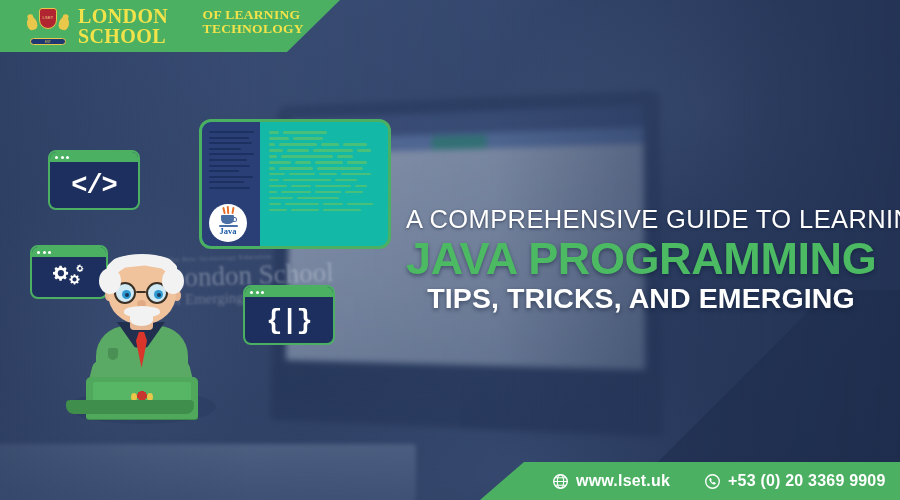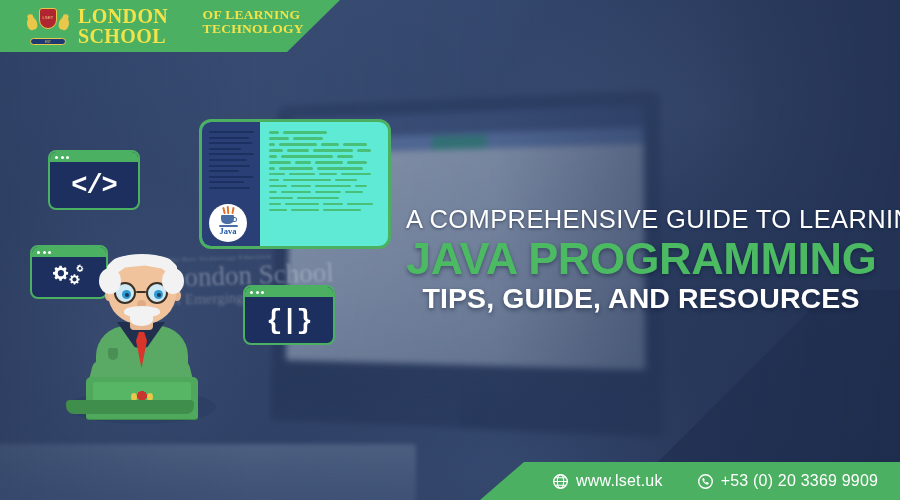--- a/index.html
+++ b/index.html
@@ -132,21 +132,21 @@
   
   .footer-band{
     position:absolute; right:0; bottom:0; height:38px; width:420px;
     background:#4cb063;
     clip-path:polygon(44px 0, 420px 0, 420px 38px, 0 38px);
     display:flex; align-items:center; gap:34px; padding-left:72px;
     z-index:6;
   }
   .foot-item{ display:flex; align-items:center; gap:7px; }
   .foot-label{
-    color:#ffffff; font-size:16px; font-weight:normal; letter-spacing:.2px;
+    color:#ffffff; font-size:16px; font-weight:bold; letter-spacing:.2px;
     white-space:nowrap;
   }
   .foot-ico{ width:17px; height:17px; flex:0 0 17px; }
 
   
   .card{
     position:absolute;
     background:#1d2f5e;
     border:2.5px solid #4cb063;
     border-radius:8px;
@@ -169,21 +169,21 @@
 
   #card-gear  { left:30px; top:245px; width:78px; height:54px; }
   #card-gear .card-body{ height:41px; }
 
   #card-brace { left:243px; top:285px; width:92px; height:60px; }
   #card-brace .card-body{ height:47px; font-size:27px; letter-spacing:-1px; }
 
   
   .editor{
     position:absolute; left:199px; top:119px; width:192px; height:130px;
-    background:#5eead4;
+    background:#14b8a6;
     border:3px solid #4cb063;
     border-radius:12px;
     z-index:5; overflow:hidden; display:flex;
   }
   .editor-side{
     width:58px; background:#2a3f75; padding:9px 6px 0 7px;
     display:flex; flex-direction:column; gap:3.6px; position:relative;
   }
   .editor-side .ln{ height:2px; background:#1d3062; border-radius:1px; }
   .java-badge{
@@ -584,21 +584,21 @@
     <div class="laptop-screen">
       <div class="laptop-logo"></div>
     </div>
   </div>
   <div class="laptop-base"></div>
 </div>
 
 <div class="headline">
   <div class="hl-1">A COMPREHENSIVE GUIDE TO LEARNING</div>
   <div class="hl-2">JAVA PROGRAMMING</div>
-  <div class="hl-3">TIPS, GUIDE, AND RESOURCES</div>
+  <div class="hl-3">TIPS, TRICKS, AND EMERGING</div>
 </div>
 
 <div class="footer-band">
   <div class="foot-item">
     <span class="foot-ico">
       <svg viewBox="0 0 20 20" width="17" height="17" aria-hidden="true">
         <circle cx="10" cy="10" r="8" fill="none" stroke="#ffffff" stroke-width="1.6"></circle>
         <ellipse cx="10" cy="10" rx="3.7" ry="8" fill="none" stroke="#ffffff" stroke-width="1.4"></ellipse>
         <line x1="2" y1="10" x2="18" y2="10" stroke="#ffffff" stroke-width="1.4"></line>
         <line x1="3.2" y1="5.6" x2="16.8" y2="5.6" stroke="#ffffff" stroke-width="1.2"></line>

